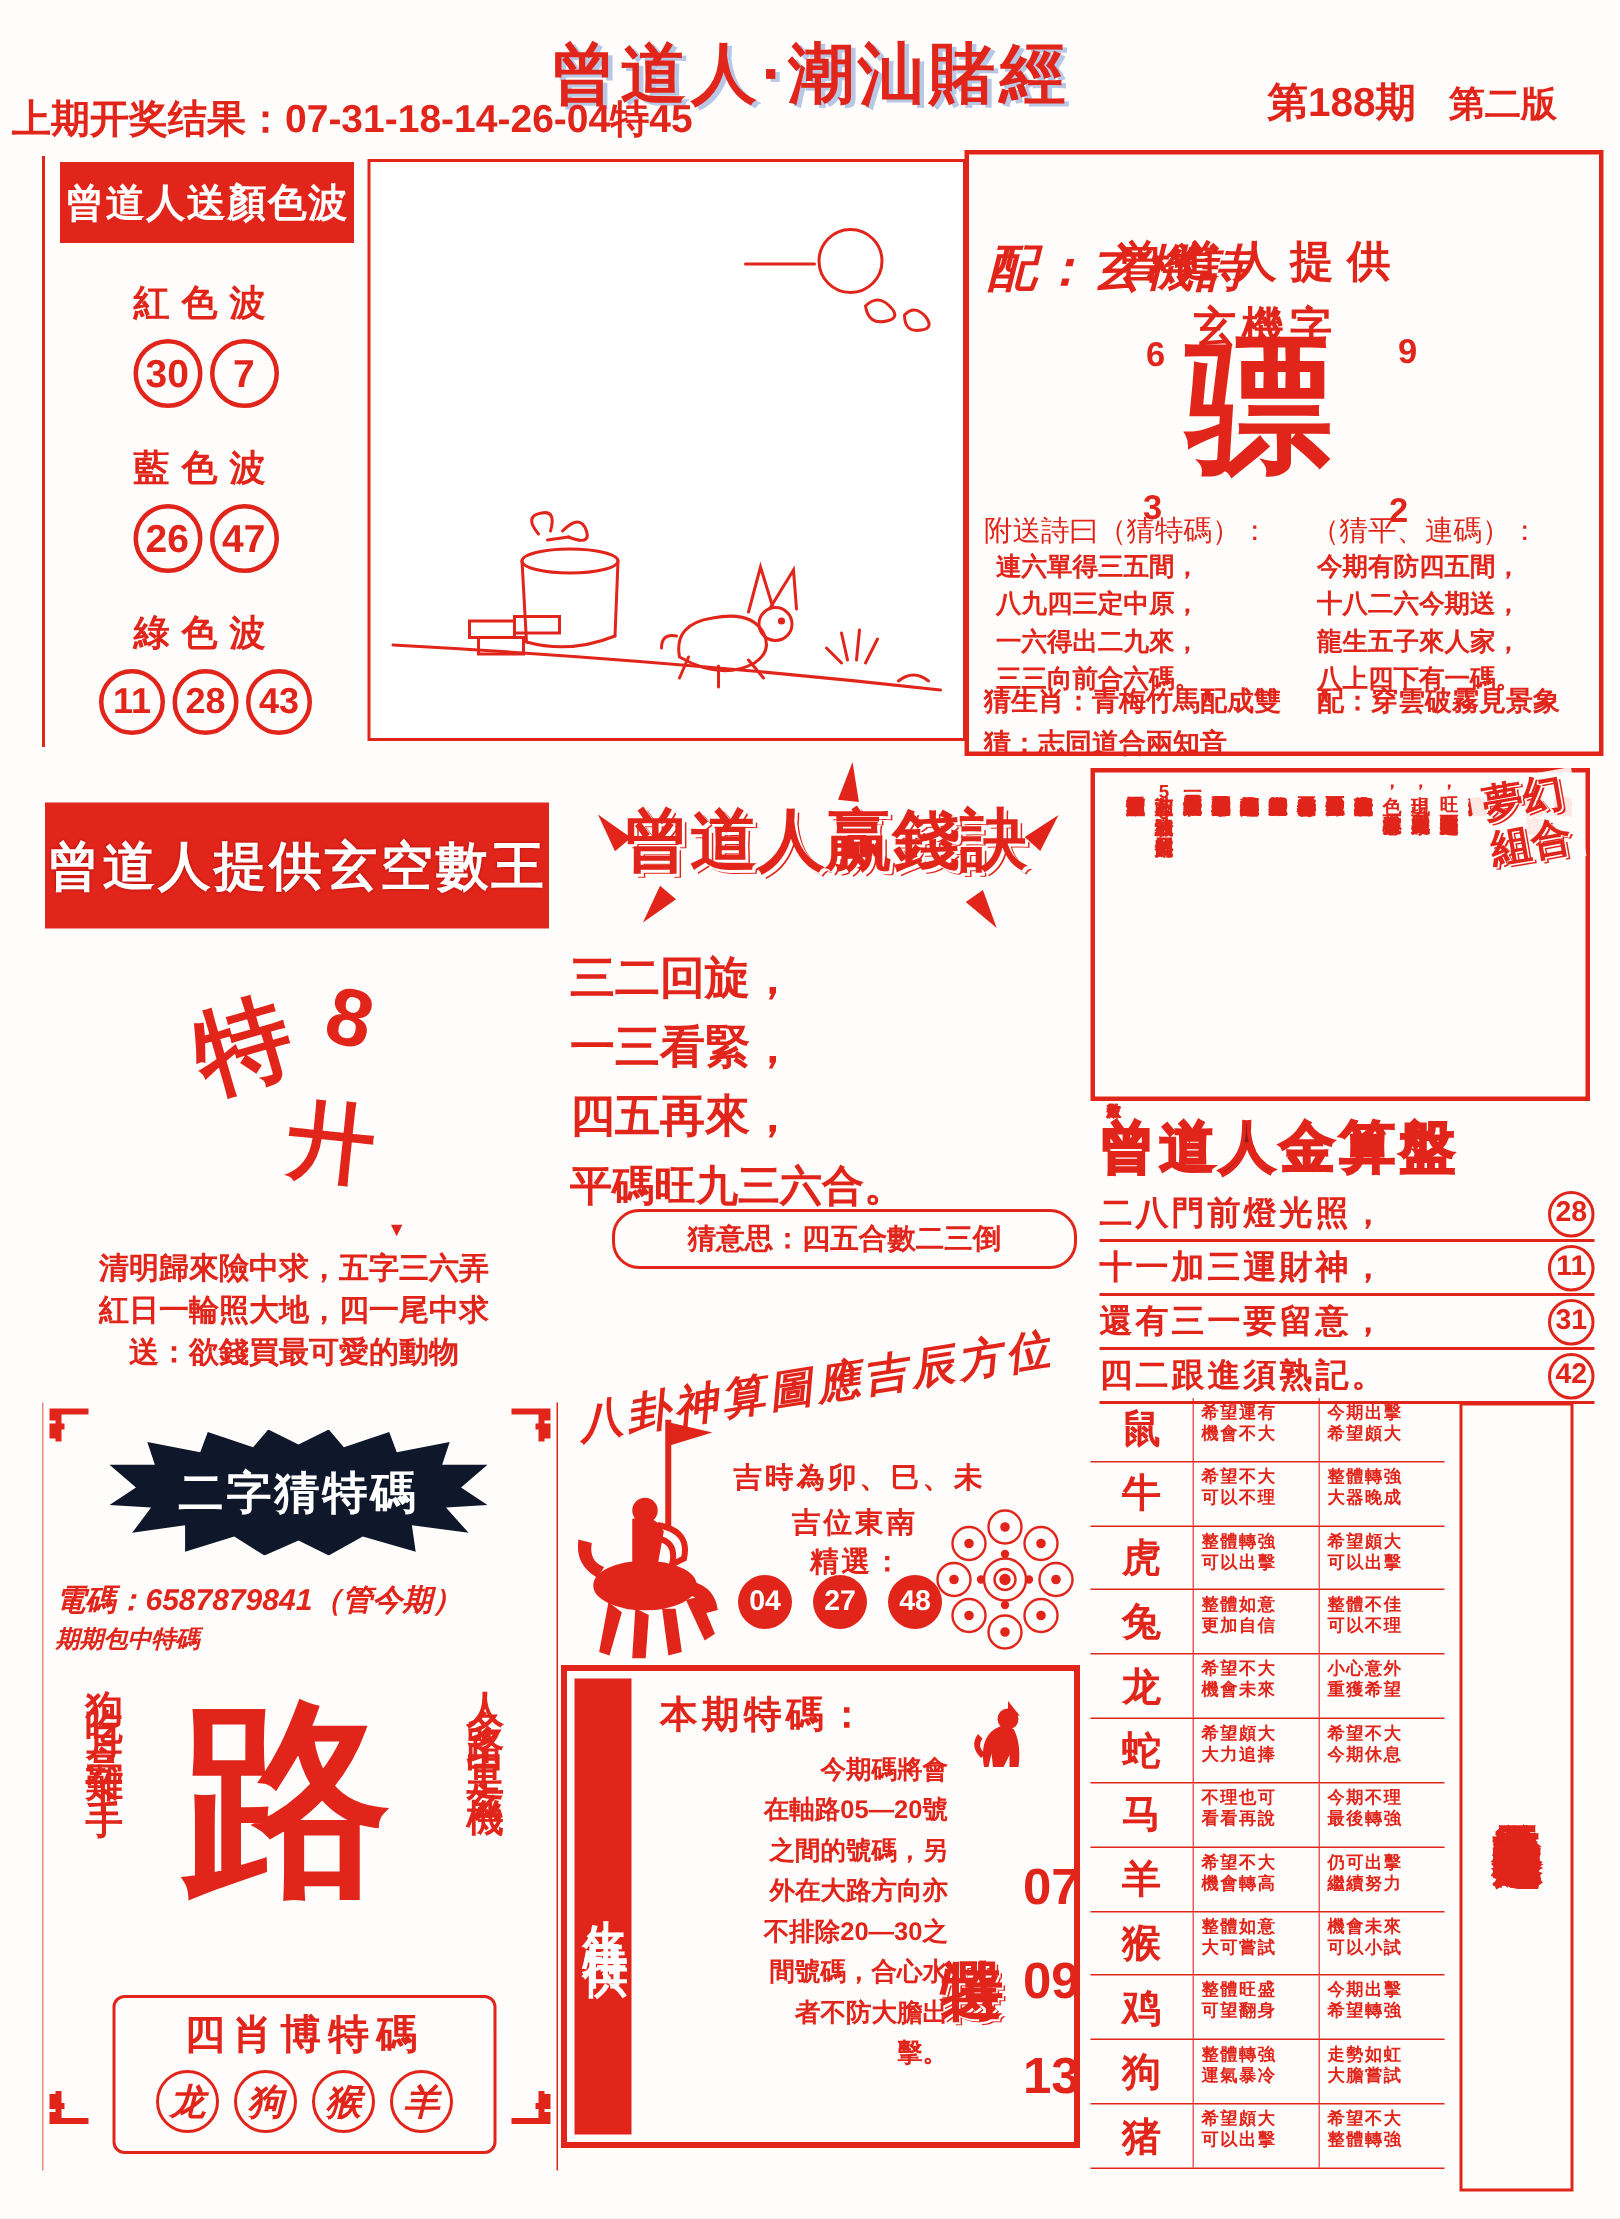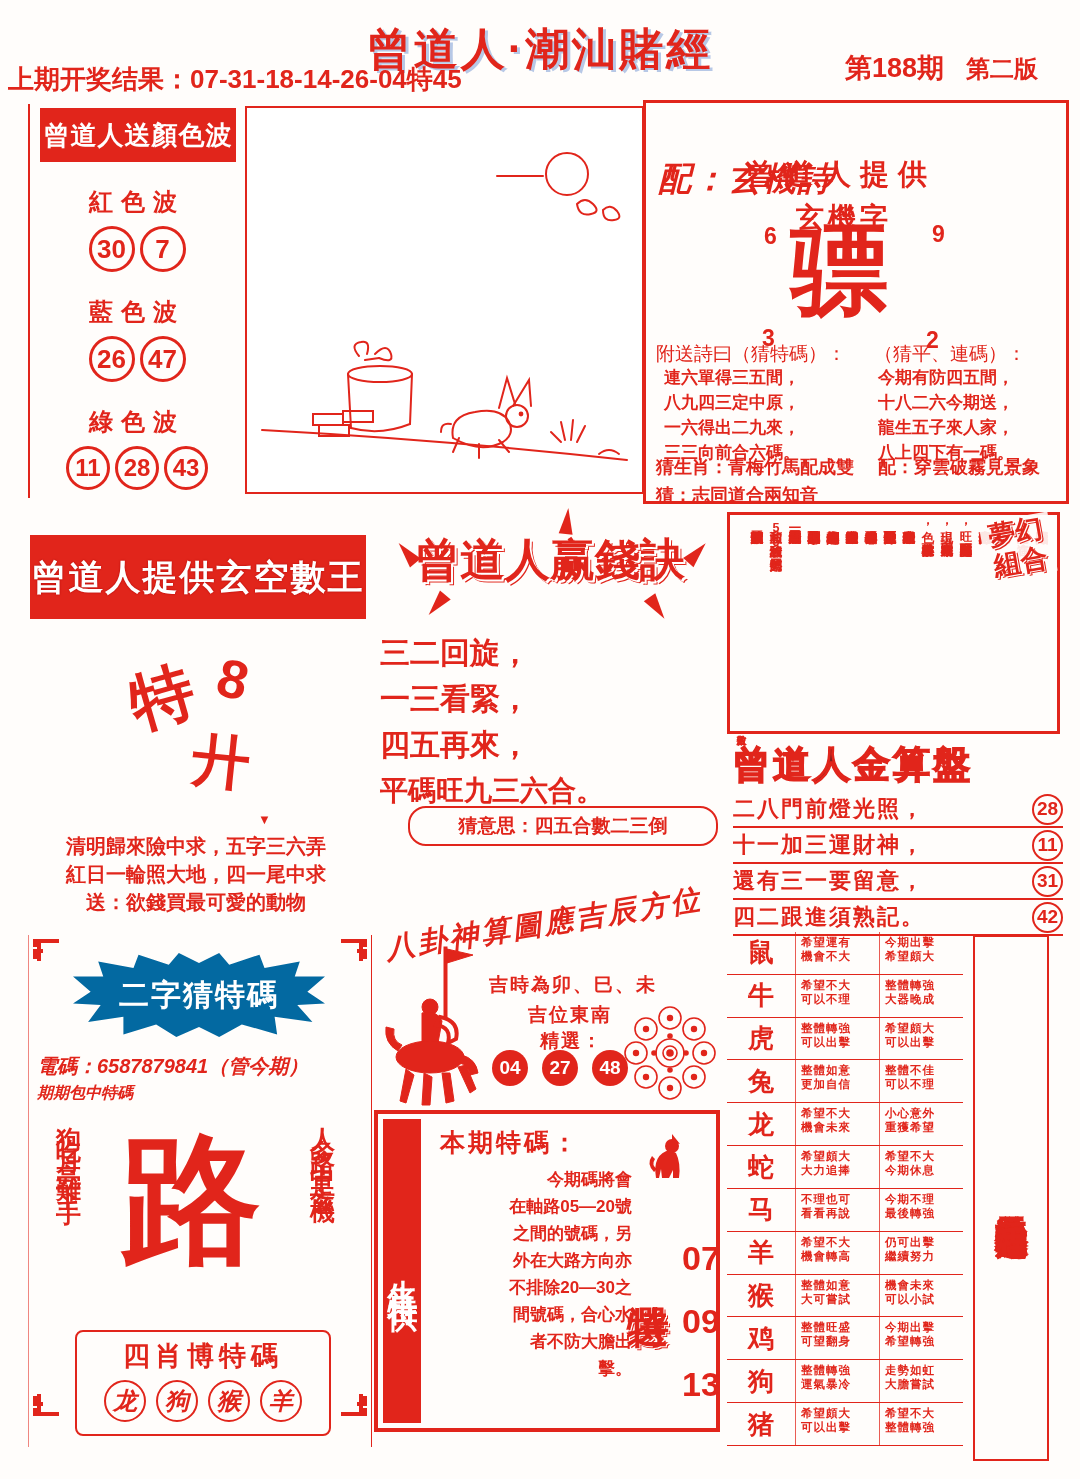--- a/index.html
+++ b/index.html
@@ -80,21 +80,21 @@
   .ab-row{display:flex;align-items:center;height:34px;border-bottom:2px solid #e1251b;}
   .ab-text{font-size:22px;font-weight:bold;letter-spacing:2px;}
   .ab-num{margin-left:auto;width:31px;height:31px;border:2.5px solid #e1251b;border-radius:50%;
           display:flex;align-items:center;justify-content:center;font-size:19px;font-weight:bold;box-sizing:border-box;}
 
   
   .twochar{left:28px;top:935px;width:342px;height:512px;
            border-left:1.5px solid rgba(225,37,27,.55);border-right:1.5px solid #e1251b;}
   .corner{position:absolute;width:26px;height:26px;}
   .corner svg{display:block;}
-  .star2{left:44px;top:18px;width:252px;height:84px;background:#0369a1;color:#fff;
+  .star2{left:44px;top:18px;width:252px;height:84px;background:#0f172a;color:#fff;
          display:flex;align-items:center;justify-content:center;font-size:30px;font-weight:bold;letter-spacing:2px;
          clip-path:polygon(50% 12%,58% 0,62% 14%,74% 2%,76% 18%,90% 10%,88% 28%,100% 28%,93% 46%,100% 60%,89% 62%,95% 82%,80% 76%,81% 97%,67% 85%,58% 100%,50% 88%,41% 100%,33% 85%,20% 97%,20% 76%,6% 82%,11% 62%,0 60%,7% 46%,0 28%,12% 28%,10% 10%,24% 18%,26% 2%,38% 14%,42% 0);}
   .codeline{left:8px;top:118px;font-size:20px;font-weight:bold;font-style:italic;}
   .codesub{left:8px;top:148px;font-size:16px;font-weight:bold;font-style:italic;}
   .v-side{font-size:25px;font-weight:bold;letter-spacing:12px;}
   .bigroad{left:92px;top:195px;font-size:140px;font-weight:bold;line-height:1;}
   .fourxiao{left:46px;top:395px;width:252px;height:102px;border:2px solid #e1251b;border-radius:8px;text-align:center;}
   .fx-title{margin-top:6px;font-size:27px;font-weight:bold;letter-spacing:5px;}
   .fx-balls{display:flex;justify-content:center;gap:10px;margin-top:6px;}
   .fx-ball{width:42px;height:42px;border:2.5px solid #e1251b;border-radius:50%;display:flex;align-items:center;

